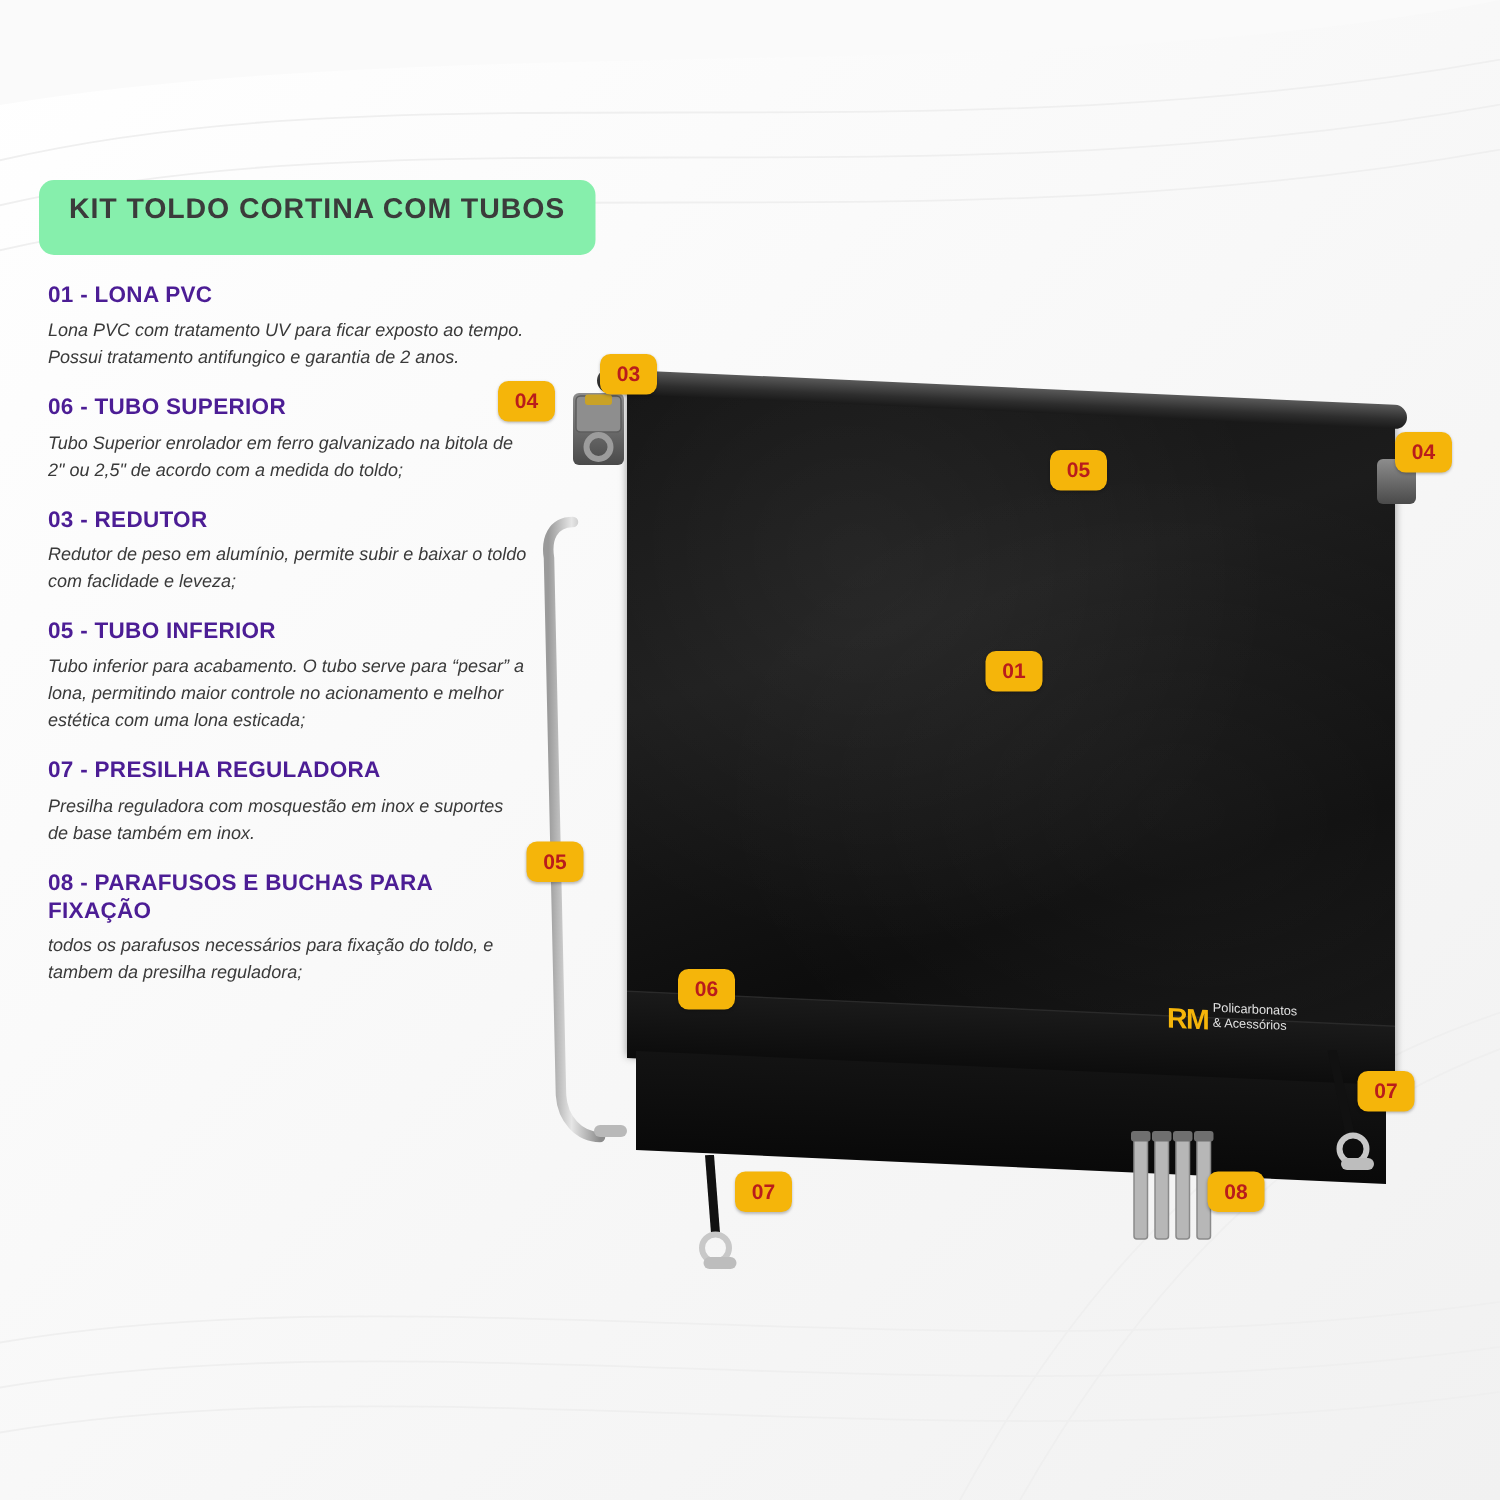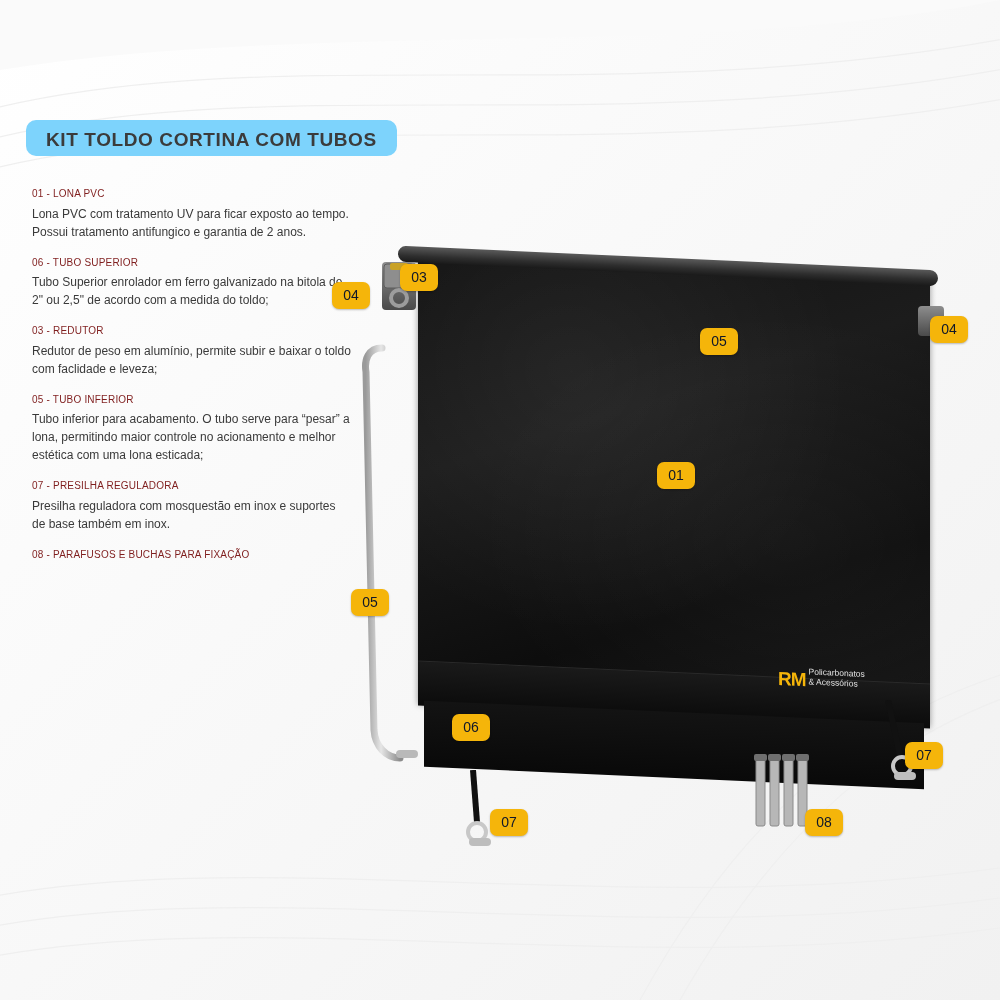--- a/index.html
+++ b/index.html
@@ -21,23 +21,23 @@
   .bg-swoosh {
     position: absolute;
     inset: 0;
     z-index: 0;
     pointer-events: none;
   }
   .title-badge {
     position: absolute;
     left: 26px;
     top: 120px;
-    background: #7dd3fc;
+    background: #86efac;
     border-radius: 10px;
-    padding: 9px 20px 5px 20px;
+    padding: 9px 20px 19px 20px;
     z-index: 5;
   }
   .title-badge span {
     font-size: 19px;
     font-weight: bold;
     color: #3b3b3b;
     letter-spacing: 0.6px;
     white-space: nowrap;
   }
   .features {
@@ -45,49 +45,49 @@
     left: 32px;
     top: 188px;
     width: 320px;
     z-index: 5;
   }
   .feature {
     margin-bottom: 16px;
   }
   .feature h3 {
     margin: 0 0 4px 0;
-    font-size: 10px;
-    font-weight: normal;
-    color: #7f1d1d;
+    font-size: 15px;
+    font-weight: bold;
+    color: #4c1d95;
     line-height: 1.25;
     letter-spacing: 0.2px;
   }
   .feature p {
     margin: 0;
     font-size: 12px;
     color: #3a3a3a;
     line-height: 1.5;
+    font-style: italic;
   }
   .feature.indent h3, .feature.indent p { padding-left: 5px; }
 
   
   .num {
     position: absolute;
     background: #f5b50a;
     border-radius: 7px;
-    color: #0f172a;
+    color: #b91c1c;
     font-size: 14px;
-    font-weight: normal;
+    font-weight: bold;
     width: 38px;
     height: 27px;
     line-height: 27px;
     text-align: center;
     z-index: 40;
     box-shadow: 0 1px 2px rgba(0,0,0,.25);
-    margin-top: 28px;
   }
 
   
   .art { position: absolute; inset: 0; z-index: 10; }
 
   .canvas-lona {
     position: absolute;
     left: 418px;
     top: 264px;
     width: 512px;
@@ -242,20 +242,21 @@
     <div class="feature">
       <h3>05 - TUBO INFERIOR</h3>
       <p>Tubo inferior para acabamento. O tubo serve para “pesar” a lona, permitindo maior controle no acionamento e melhor estética com uma lona esticada;</p>
     </div>
     <div class="feature">
       <h3>07 - PRESILHA REGULADORA</h3>
       <p>Presilha reguladora com mosquestão em inox e suportes de base também em inox.</p>
     </div>
     <div class="feature">
       <h3>08 - PARAFUSOS E BUCHAS PARA FIXAÇÃO</h3>
+      <p>todos os parafusos necessários para fixação do toldo, e tambem da presilha reguladora;</p>
     </div>
   </div>
 
   <div class="art">
 
     <svg class="crank" viewBox="0 0 70 430">
       <defs>
         <linearGradient id="metal" x1="0" y1="0" x2="1" y2="0">
           <stop offset="0%" stop-color="#9a9a9a"></stop>
           <stop offset="45%" stop-color="#e6e6e6"></stop>
@@ -313,18 +314,18 @@
       </g>
     </svg>
   </div>
 
   <div class="num" style="left:400px; top:236px;">03</div>
   <div class="num" style="left:332px; top:254px;">04</div>
   <div class="num" style="left:700px; top:300px;">05</div>
   <div class="num" style="left:930px; top:288px;">04</div>
   <div class="num" style="left:657px; top:434px;">01</div>
   <div class="num" style="left:351px; top:561px;">05</div>
-  <div class="num" style="left:452px; top:686px;">06</div>
+  <div class="num" style="left:452px; top:646px;">06</div>
   <div class="num" style="left:905px; top:714px;">07</div>
   <div class="num" style="left:490px; top:781px;">07</div>
   <div class="num" style="left:805px; top:781px;">08</div>
 
 </div>
 
 </body></html>

